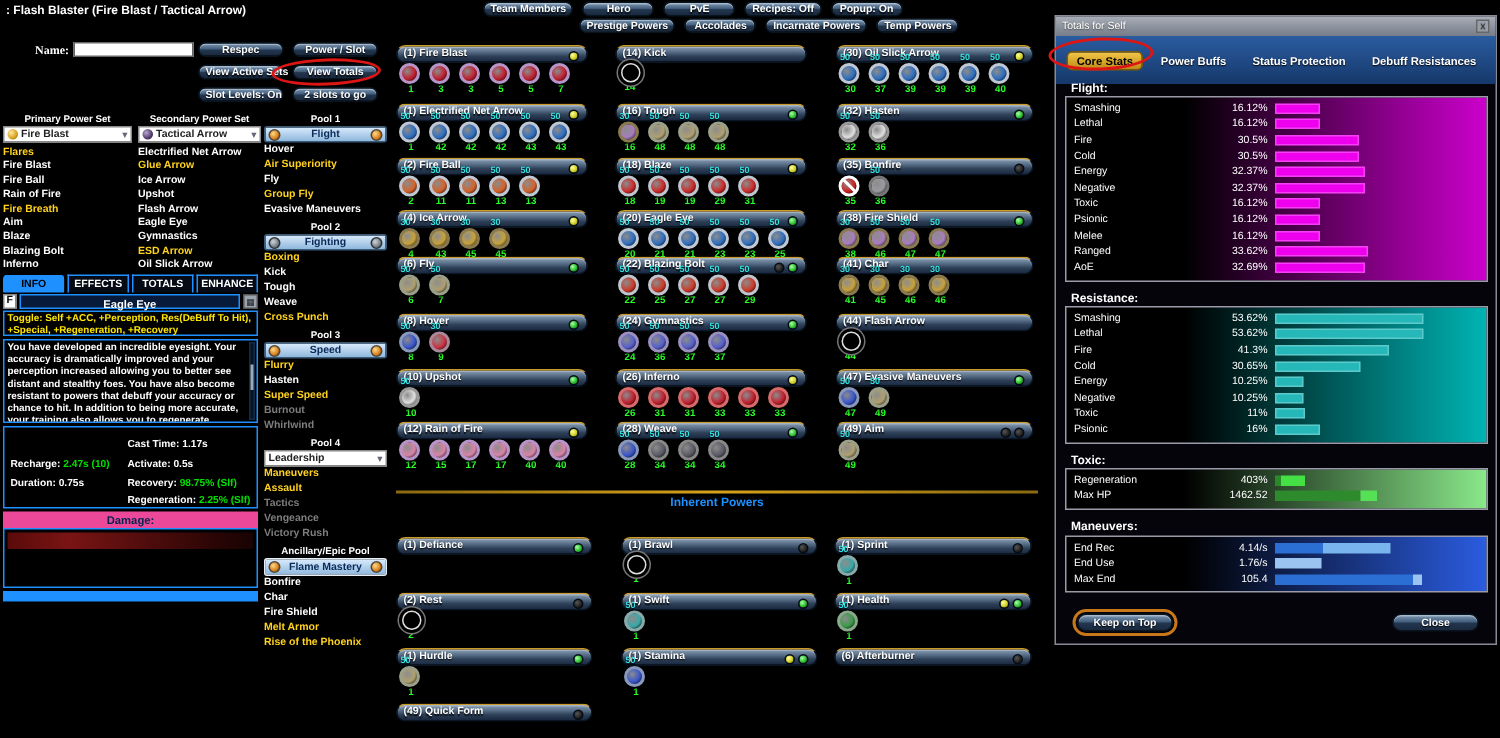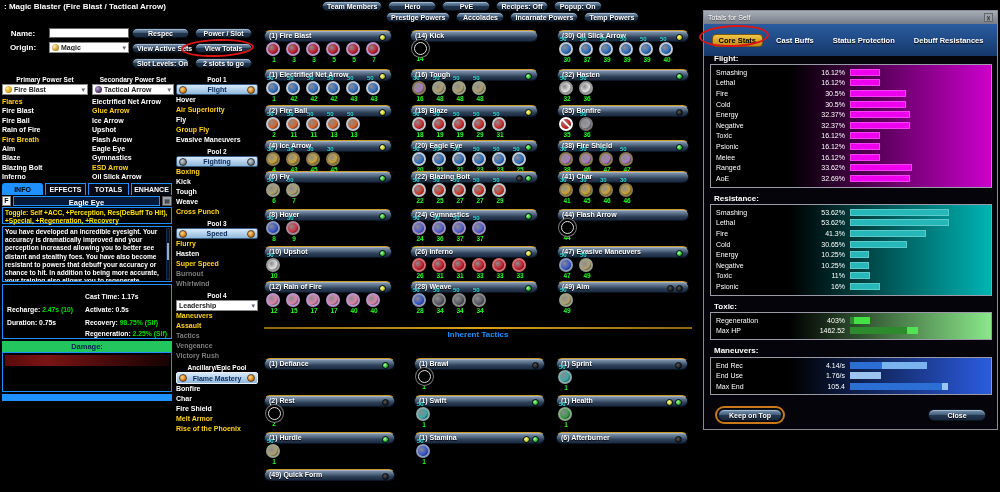--- a/index.html
+++ b/index.html
@@ -12,21 +12,21 @@
   .btn { background:linear-gradient(#7d99b5,#44607e 45%,#22364e 55%,#1a2a40);
          border:1px solid #0a141f; border-radius:9px; color:#fff; font-size:7px; font-weight:bold;
          text-align:center; padding:2px 4px 1px; text-shadow:0 1px 1px #000; cursor:default;
          box-shadow:inset 0 1px 0 rgba(255,255,255,.35); white-space:nowrap; }
   .hdr-grid { display:grid; grid-template-columns:57px 57px; gap:5px 6px; }
   .hdr-grid .btn { height:10px; line-height:6px; }
   .toprow { display:flex; gap:6px; }
   .toprow .btn { min-width:48px; height:10px; line-height:6px; }
 
   
-  .flabel { font-size:8px; font-weight:bold; color:#fff; text-align:center; width:46px; }
+  .flabel { font-size:8px; font-weight:bold; color:#fff; text-align:right; width:46px;font-family:Liberation Serif, serif; }
   .name-input { width:80px; height:10px; background:#fff; border:1px solid #666; font-size:7px; }
   .at-box { width:80px; height:11px; background:linear-gradient(#cfe4f7,#8fb8dc); border:1px solid #3a5a7a;
             display:flex; align-items:center; justify-content:space-between; padding:0 2px; }
   .at-box .txt { color:#0a2a5a; font-weight:bold; font-size:7.5px; flex:1; text-align:center; }
   .redorb { width:7px; height:7px; border-radius:50%; background:radial-gradient(circle at 35% 35%, #ff9a8a, #cc1111 60%, #700); border:1px solid #501; }
   .dropdown { background:#fff; border:1px solid #888; height:11px; display:flex; align-items:center; padding:0 2px; gap:2px; }
   .dropdown .ddtext { color:#222; font-size:7px; font-weight:bold; flex:1; white-space:nowrap; overflow:hidden; }
   .dropdown .chev { color:#667; font-size:7px; }
   .orbicon { width:7px; height:7px; border-radius:50%; flex:none; }
   .orb-gold { background:radial-gradient(circle at 35% 35%, #ffe9a0, #d8a018 60%, #7a5408); }
@@ -60,21 +60,21 @@
   .info-title-row { display:flex; gap:2px; align-items:stretch; }
   .fbtn { width:9px; background:#fff; color:#000; font-size:7px; font-weight:bold; text-align:center; border:1px solid #888; }
   .pwr-title { flex:1; background:#071a3a; border:1px solid #1e90ff; color:#fff; font-size:7.5px; font-weight:bold; text-align:center; padding-top:1px; }
   .mini-ico { width:10px; background:#9aa2ae; border:1px solid #555; font-size:6px; color:#222; text-align:center; }
   .sumtext { color:#ffe600; font-size:6.6px; font-weight:bold; line-height:8px; padding:1px 2px; }
   .desctext { color:#fff; font-size:6.6px; font-weight:bold; line-height:8.2px; padding:1px 8px 1px 2px; height:100%; overflow:hidden; }
   .scrolltrack { position:absolute; right:1px; top:1px; bottom:1px; width:4px; background:#0a1420; border:1px solid #1e90ff33; }
   .scrollthumb { position:absolute; left:0; right:0; top:28%; height:34%; background:#9ab; }
   .statline { position:absolute; font-size:6.8px; font-weight:bold; white-space:nowrap; }
   .sv-green { color:#00e000; }
-  .dmg-head { background:#22c55e; color:#05234f; font-size:7.5px; font-weight:bold; text-align:center; height:11px; line-height:11px; }
+  .dmg-head { background:#ec4899; color:#05234f; font-size:7.5px; font-weight:bold; text-align:center; height:11px; line-height:11px; }
   .dmg-bar { height:11px; background:linear-gradient(90deg,#5a0a0a,#7a1414 25%,#2a0505 85%,#180303); margin:2px 2px 0 2px; }
   .bluefoot { background:#1e90ff; }
 
   
   .pcol { position:absolute; top:30px; }
   .pblock { position:absolute; left:0; }
   .pill { height:12px; border-radius:7px; position:relative;
           background:linear-gradient(#8ba0b6,#5a7089 35%,#2e4159 65%,#1a2940);
           border:1px solid #0a1624; border-top:1px solid #c9992a; box-shadow:inset 0 1px 0 rgba(255,255,255,.25); }
   .pname { position:absolute; left:4px; top:1px; font-size:7px; font-weight:bold; color:#fff; text-shadow:0 1px 1px #000; white-space:nowrap; }
@@ -117,34 +117,26 @@
   .tseg { height:7px; margin-left:5px; display:flex; }
   .tseg span { display:block; height:100%; }
 
   .ellipse { position:absolute; border:2.5px solid #dd1515; border-radius:50%; transform:rotate(-2deg); }
 
   .title-main { position:absolute; left:4px; top:2px; font-size:8px; font-weight:bold; color:#fff; }
 </style>
 </head>
 <body>
 
-<div class="title-main">: Magic Blaster (Fire Blast / Tactical Arrow)</div>
+<div class="title-main">: Flash Blaster (Fire Blast / Tactical Arrow)</div>
 
 <div class="abs" style="left:0;top:28px;width:260px;">
   <div style="display:flex;align-items:center;gap:3px;margin-bottom:4px;">
     <span class="flabel">Name:</span>
     <input class="name-input" value="" style="">
-  </div>
-  <div style="display:flex;align-items:center;gap:3px;">
-    <span class="flabel">Origin:</span>
-    <div class="dropdown" style="width:80px;">
-      <span class="orbicon orb-globe"></span>
-      <span class="ddtext">Magic</span>
-      <span class="chev">▾</span>
-    </div>
   </div>
 </div>
 <div class="abs hdr-grid" style="left:132px;top:28px;">
     <div class="btn">Respec</div>
     <div class="btn">Power / Slot</div>
     <div class="btn">View Active Sets</div>
     <div class="btn">View Totals</div>
     <div class="btn">Slot Levels: On</div>
     <div class="btn">2 slots to go</div>
   </div>
@@ -965,21 +957,21 @@
         <div class="slot">
           <span class="io">50</span>
           <div class="orb" style="background: radial-gradient(circle at 35% 35%, rgba(255, 255, 255, 0.55), rgb(176, 160, 112) 55%, rgba(0, 0, 0, 0.55)); border-color: rgb(154, 160, 138);"></div>
           <span class="slv">49</span>
         </div>
       </div>
     </div>
   </div>
 
 <div class="divider" style="left:264px;top:327px;width:428px;"></div>
-<div class="inh-label" style="left:264px;top:330px;width:428px;">Inherent Tactics</div>
+<div class="inh-label" style="left:264px;top:330px;width:428px;">Inherent Powers</div>
 
 <div class="abs" style="left:264px;top:358px;width:131px;">
     <div class="pblock" style="top: 0px; width: 131px;">
       <div class="pill">
         <span class="pname">(1) Defiance</span>
         <span class="leds">
           <span class="led green"></span>
         </span>
       </div>
     </div>
@@ -1111,21 +1103,21 @@
   </div>
 
 <div class="tpanel">
   <div class="ttitle">
     <span>Totals for Self</span>
     <span class="grow"></span>
     <span class="twinx">x</span>
   </div>
   <div class="ttabs">
       <div class="ttab active">Core Stats</div>
-      <div class="ttab">Cast Buffs</div>
+      <div class="ttab">Power Buffs</div>
       <div class="ttab">Status Protection</div>
       <div class="ttab">Debuff Resistances</div>
     </div>
 
   <div class="sect-h" style="top:43px;">Flight:</div>
   <div class="tbox def" style="top:53px;height:124px;">
       <div class="trow">
         <span class="tlabel">Smashing</span>
         <span class="tval">16.12%</span>
         <div class="tbar" style="width: 29.822px; background: rgb(238, 0, 238);"></div>

